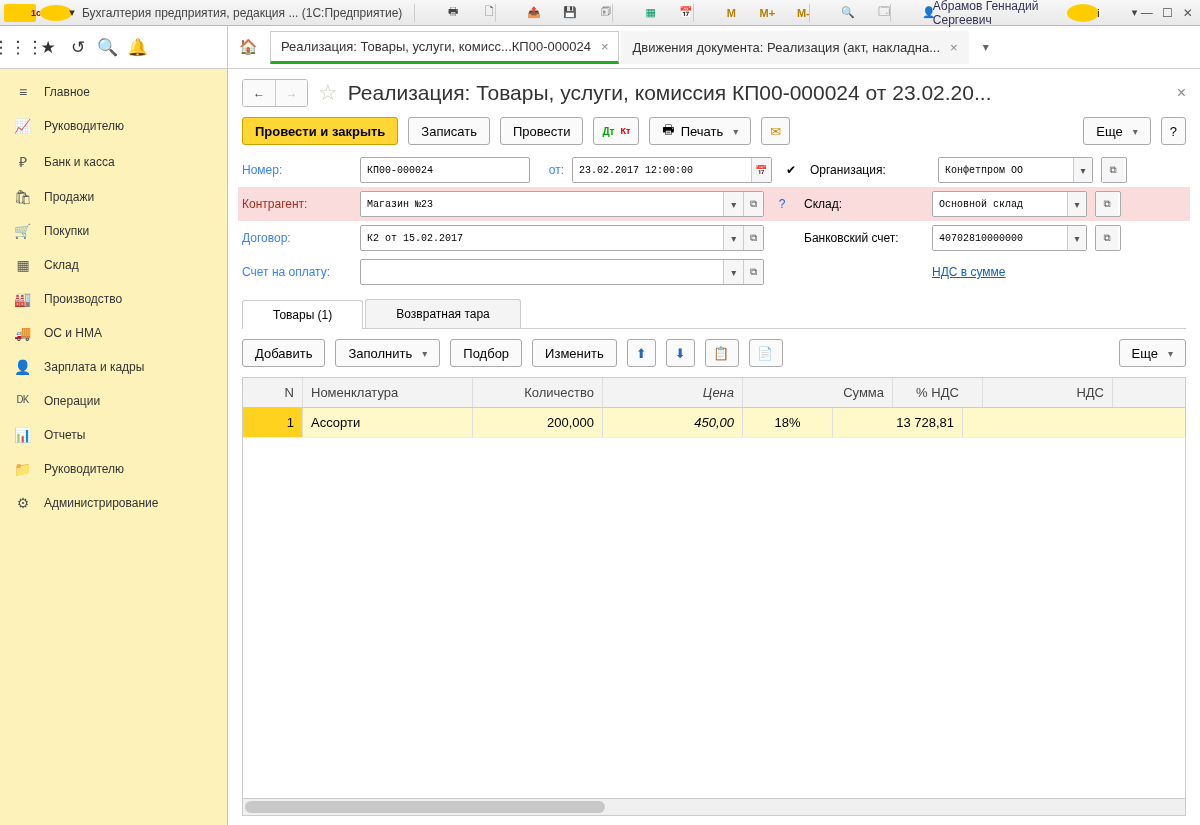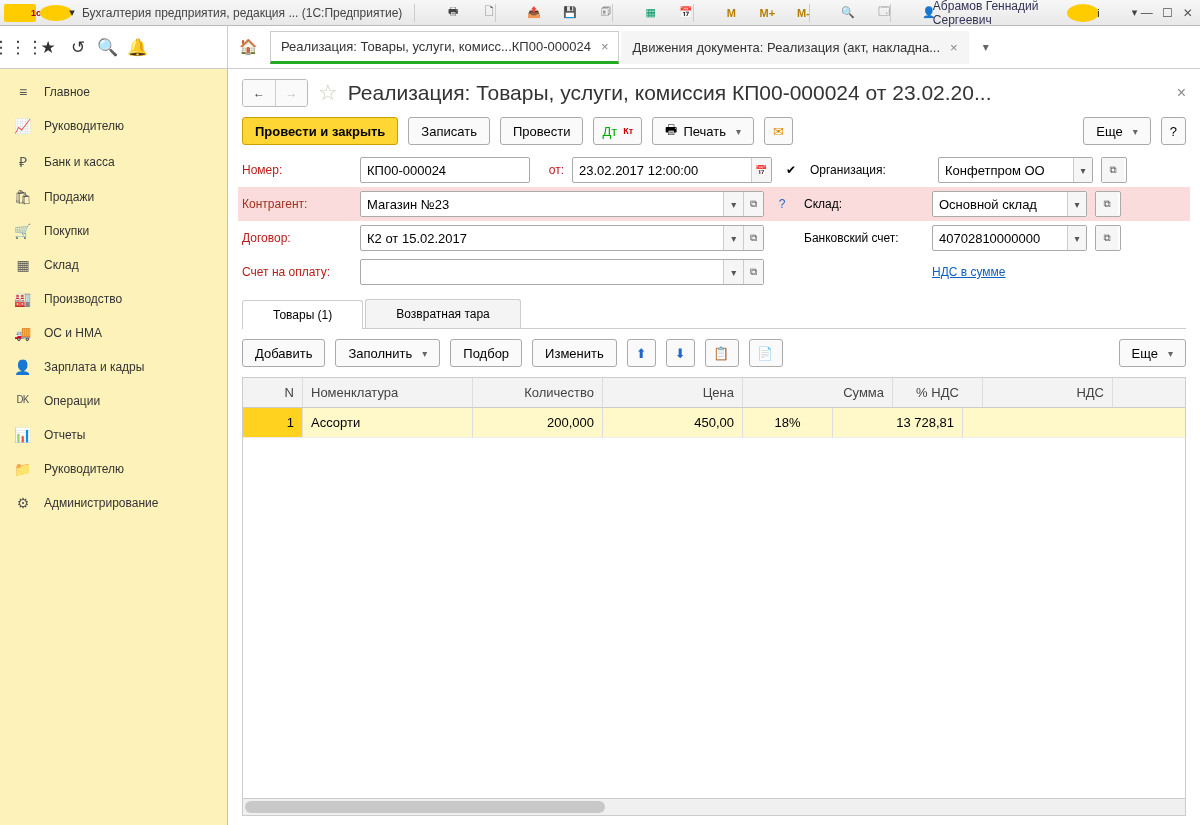--- a/index.html
+++ b/index.html
@@ -49,25 +49,25 @@
 .cmdbar { display:flex; align-items:center; gap:10px; margin-bottom:12px; }
 .btn { height:28px; padding:0 12px; border:1px solid #aaa; border-radius:3px; background:#fafafa; display:inline-flex; align-items:center; gap:6px; cursor:pointer; font-size:13px; }
 .btn.primary { background:#ffd633; border-color:#caa000; font-weight:bold; }
 .btn.icon { padding:0 8px; }
 .dd::after { content:"▾"; font-size:10px; color:#666; margin-left:4px; }
 .cmd-spacer { flex:1; }
 
 
 .form { display:flex; flex-direction:column; gap:8px; }
 .row { display:flex; align-items:center; gap:8px; }
-.lbl { width:110px; color:#b91c1c; }
+.lbl { width:110px; color:#3b82f6; }
 .row.hl { background:#fbdcdc; padding:4px 4px; margin:-4px -4px; }
 .row.hl .lbl { color:#a03020; }
 .fld { display:flex; align-items:center; border:1px solid #aaa; border-radius:2px; background:#fff; height:26px; }
-.fld input { border:none; outline:none; padding:0 6px; font-size:13px; width:100%; background:transparent; }
+.fld input { border:none; outline:none; padding:0 6px; font-size:10px; width:100%; background:transparent;font-family:Liberation Mono, monospace; }
 .fld .fbtn { width:22px; height:100%; border-left:1px solid #ccc; display:flex; align-items:center; justify-content:center; font-size:10px; color:#555; cursor:pointer; background:#f6f6f6; }
 .qmark { width:20px; text-align:center; color:#26c; cursor:pointer; }
 .lnk { color:#1060c0; text-decoration:underline; cursor:pointer;text-align:right; }
 .rlbl { width:120px; }
 
 
 .subtabs { display:flex; margin-top:14px; border-bottom:1px solid #ccc; }
 .subtab { padding:7px 30px; border:1px solid #ccc; border-bottom:none; background:#f4f4f4; margin-right:2px; border-radius:3px 3px 0 0; cursor:pointer; }
 .subtab.active { background:#fff; position:relative; top:1px; }
 
@@ -76,21 +76,21 @@
 
 
 .tblwrap { flex:1; border:1px solid #ccc; display:flex; flex-direction:column; min-height:250px; }
 .thead { display:flex; background:#f3f3f3; border-bottom:1px solid #ccc; }
 .th, .td { padding:7px 8px; border-right:1px solid #ddd; font-size:13px; }
 .th { color:#444; }
 .trow { display:flex; background:#fff8c8; border-bottom:1px solid #eee; }
 .col-n { width:60px; text-align:right; }
 .col-nom { width:170px; }
 .col-qty { width:130px; text-align:right; }
-.col-price { width:140px; text-align:right; }
+.col-price { width:140px; text-align:right;font-style:italic; }
 .col-sum { width:150px; text-align:right; }
 .col-vatp { width:90px; text-align:center; }
 .col-vat { width:130px; text-align:right; }
 .trow .col-n { background:#ffd21f; font-weight:normal; }
 .tbody { flex:1; overflow:auto; background:#fff; }
 .hscroll { height:17px; background:#f0f0f0; border-top:1px solid #ccc; position:relative; }
 .hscroll .thumb { position:absolute; left:2px; top:2px; height:12px; width:360px; background:#c8c8c8; border-radius:6px; }
 </style>
 </head>
 <body>
@@ -221,21 +221,21 @@
       <div class="btn primary">
           <span>Провести и закрыть</span>
         </div>
       <div class="btn">
           <span>Записать</span>
         </div>
       <div class="btn">
           <span>Провести</span>
         </div>
       <div class="btn icon">
-          <span style="color:#0a0;font-size:13px;font-weight:normal">Дт</span>
+          <span style="color:#0a0;font-size:10px;font-weight:bold">Дт</span>
           <span style="color:#c00;font-size:9px;font-weight:bold">Кт</span>
         </div>
       <div class="btn dd">
           <span>🖶</span>
           <span>Печать</span>
         </div>
       <div class="btn icon">
           <span style="color:#d80">✉</span>
         </div>
       <div class="cmd-spacer"></div>

